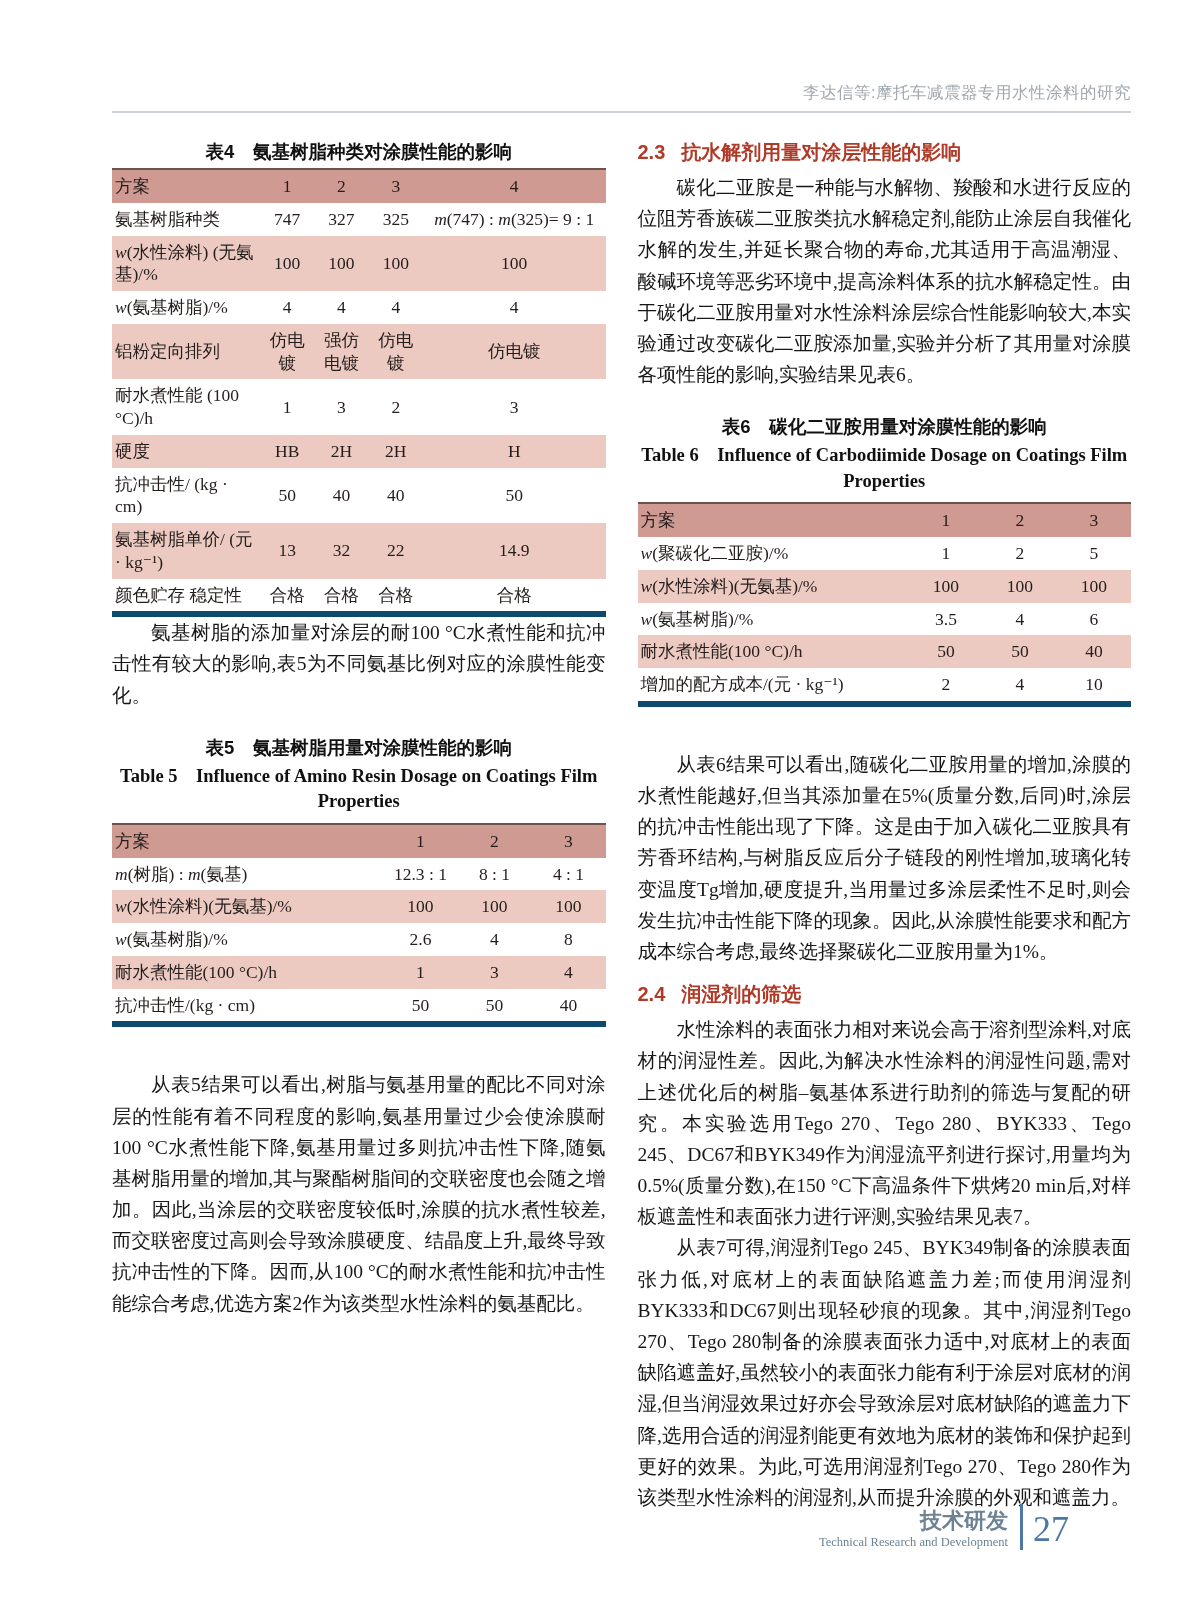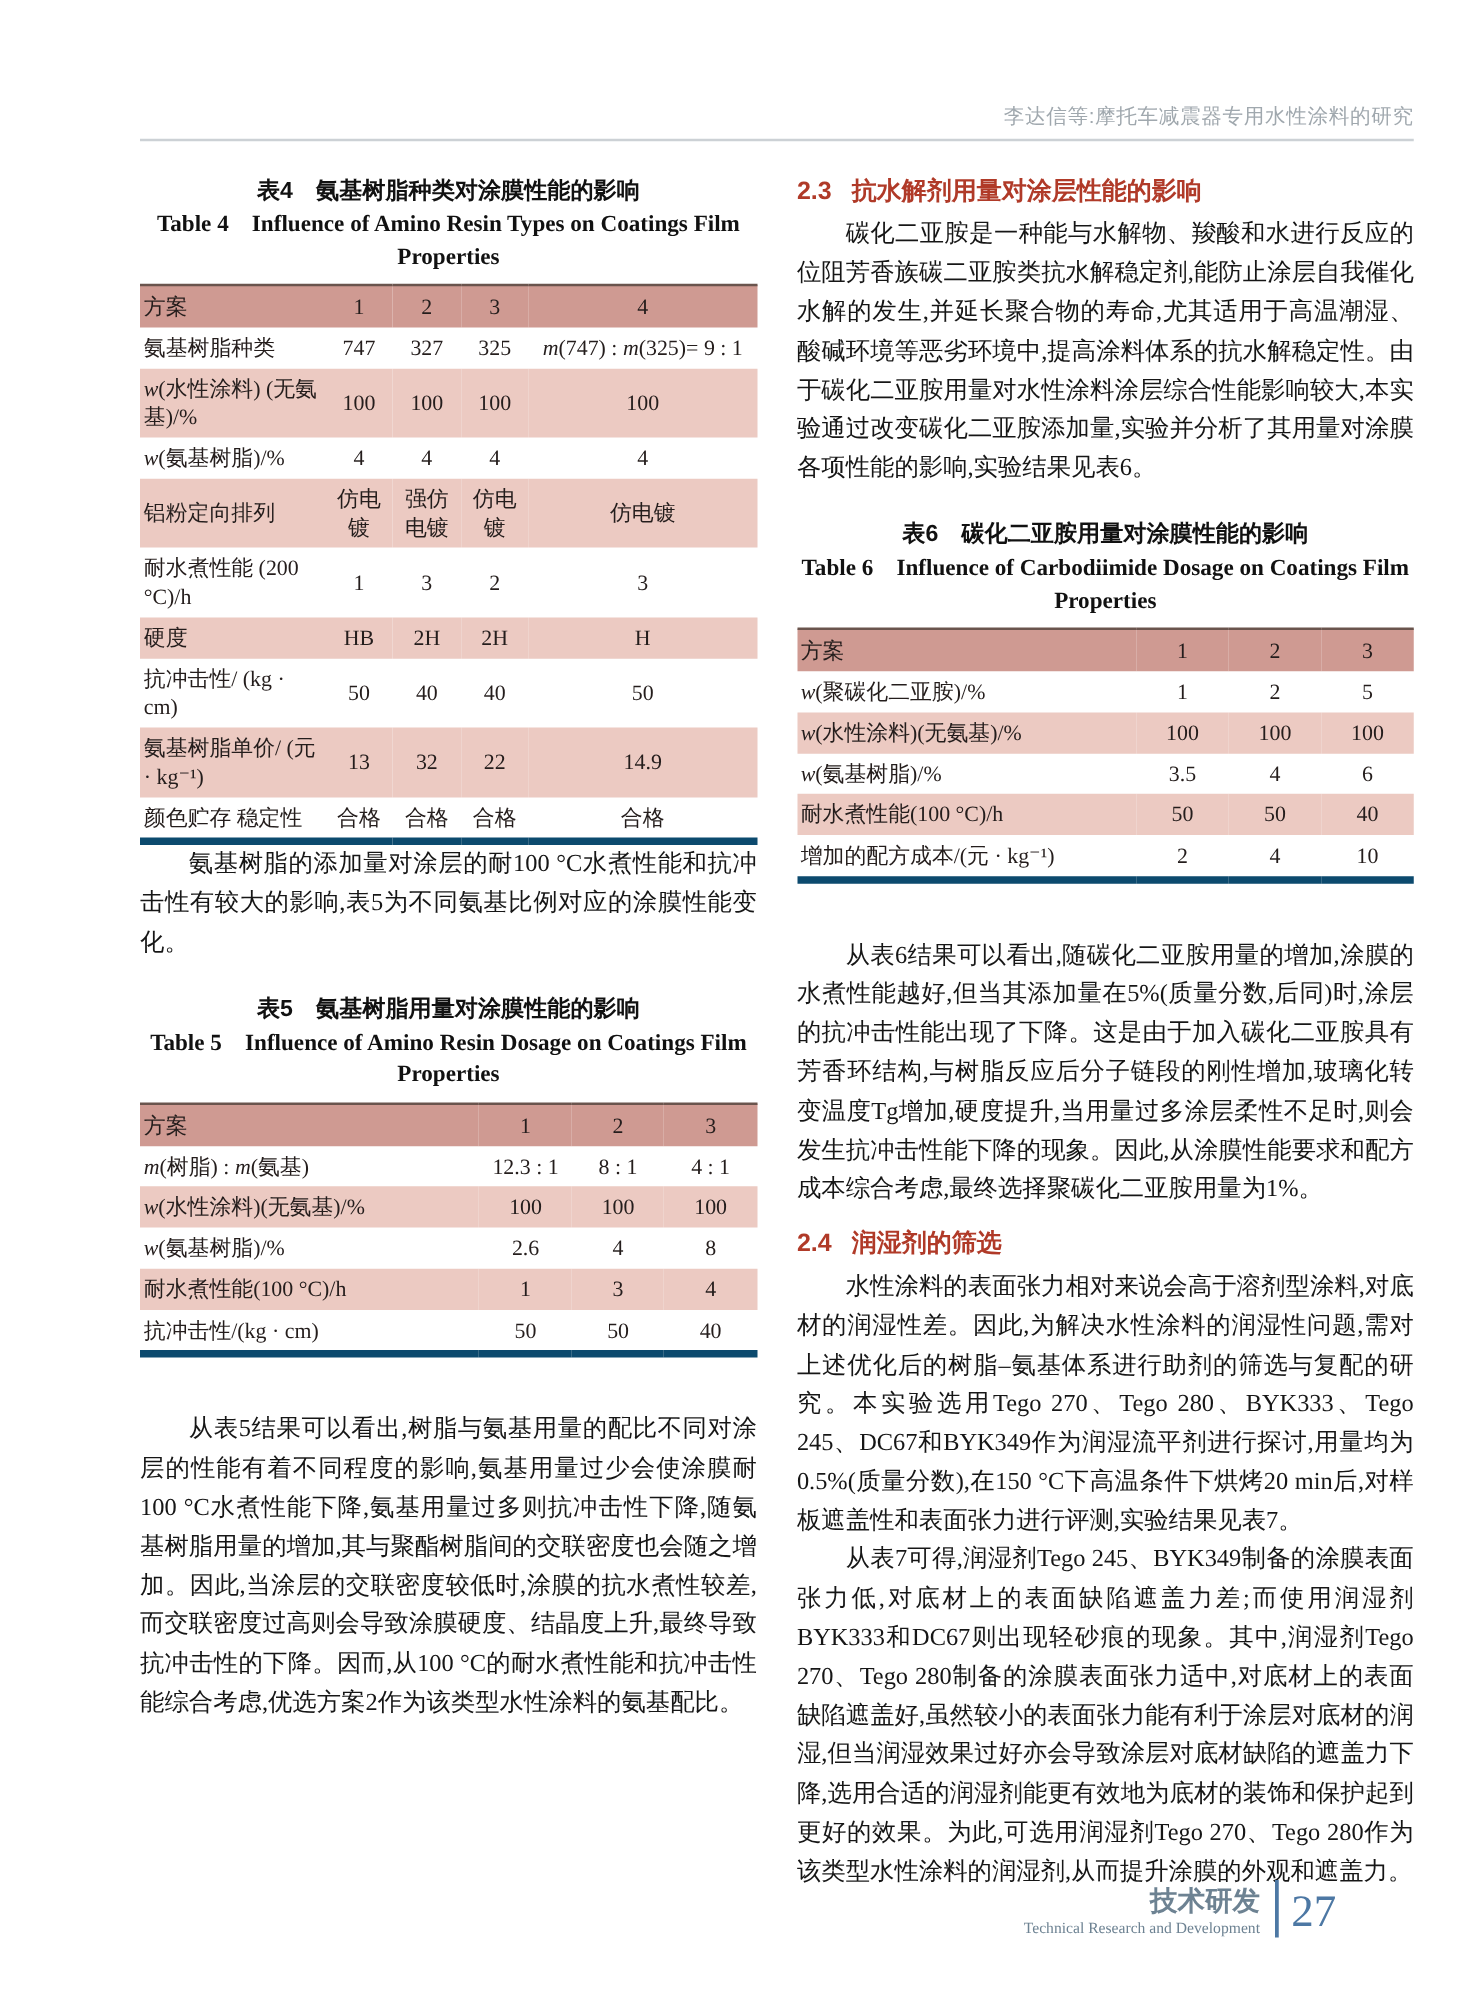--- a/index.html
+++ b/index.html
@@ -129,21 +129,20 @@
 <div class="page">
 
   <div class="running-head">李达信等:摩托车减震器专用水性涂料的研究</div>
   <div class="head-rule"></div>
 
   <div class="columns">
 
     <div class="col">
       <div>
         <div class="tbl-title-zh">表4　氨基树脂种类对涂膜性能的影响</div>
-        <div class="tbl-title-en">Table 4　Influence of Amino Resin Types on Coatings Film Properties</div>
         <table class="tbl t4">
             <tbody>
               <tr>
                 <td class="lab">方案</td>
                 <td class="val">1</td>
                 <td class="val">2</td>
                 <td class="val">3</td>
                 <td class="val">4</td>
               </tr>
               <tr>
@@ -168,21 +167,21 @@
                 <td class="val">4</td>
               </tr>
               <tr>
                 <td class="lab">铝粉定向排列</td>
                 <td class="val">仿电镀</td>
                 <td class="val">强仿电镀</td>
                 <td class="val">仿电镀</td>
                 <td class="val">仿电镀</td>
               </tr>
               <tr>
-                <td class="lab">耐水煮性能 (200 °C)/h</td>
+                <td class="lab">耐水煮性能 (100 °C)/h</td>
                 <td class="val">1</td>
                 <td class="val">3</td>
                 <td class="val">2</td>
                 <td class="val">3</td>
               </tr>
               <tr>
                 <td class="lab">硬度</td>
                 <td class="val">HB</td>
                 <td class="val">2H</td>
                 <td class="val">2H</td>

